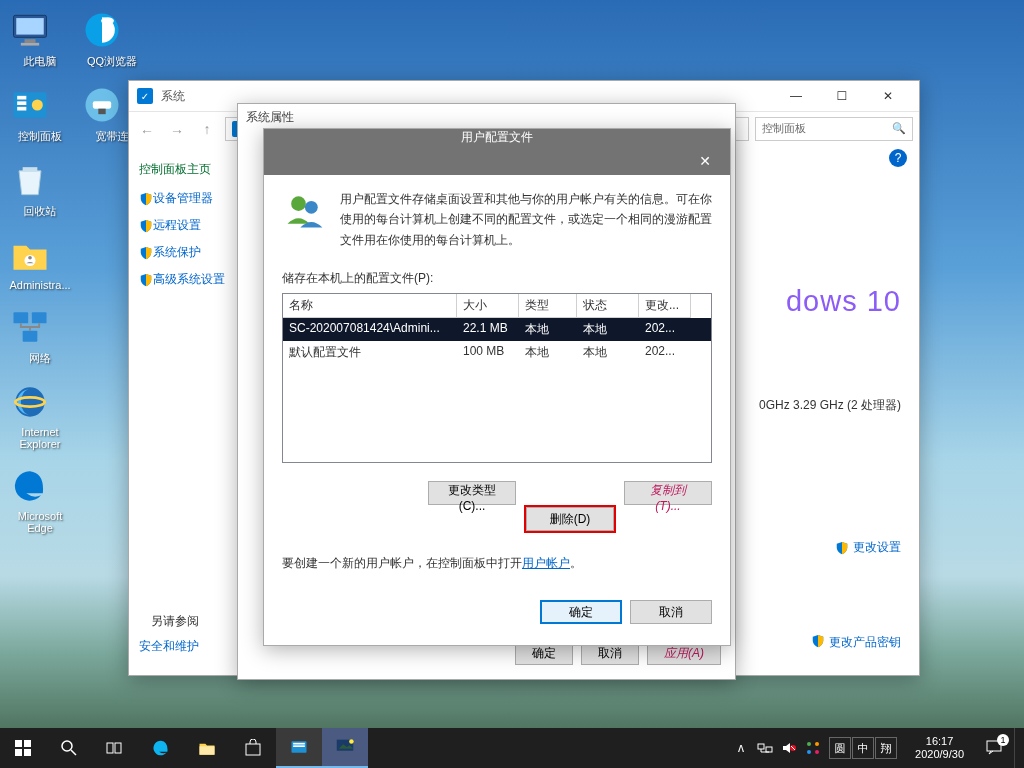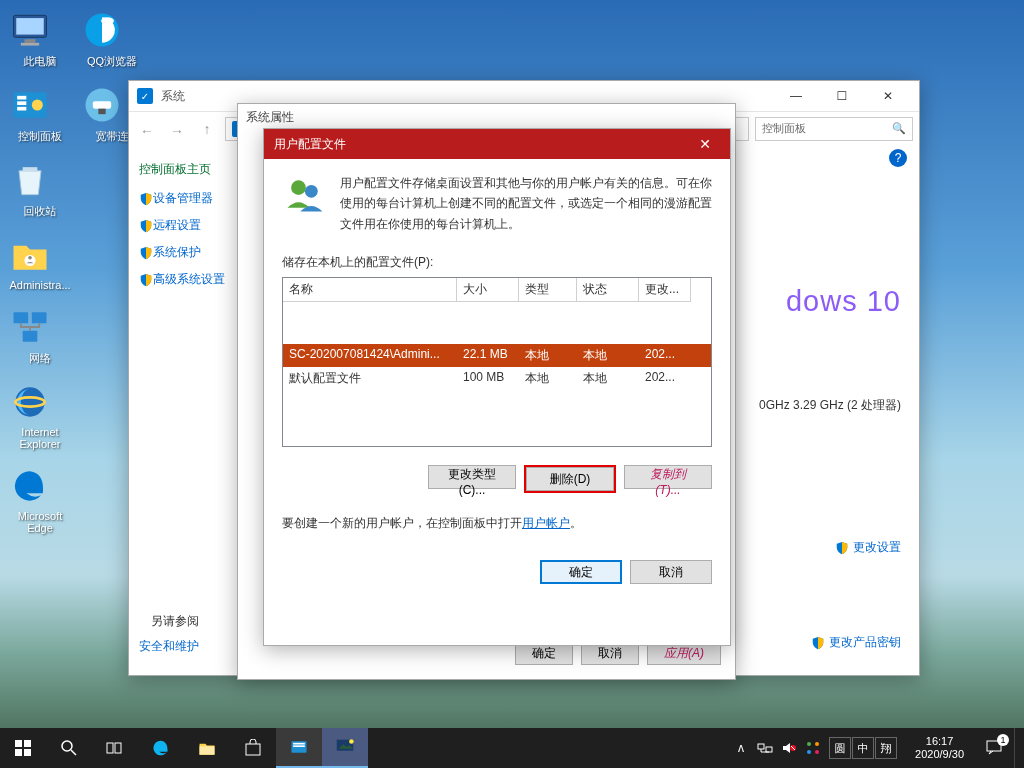--- a/index.html
+++ b/index.html
@@ -31,48 +31,48 @@
 .sys-side .sh { color: #006e2e; margin-bottom: 12px; }
 .sys-side .sl { display: flex; align-items: center; margin-bottom: 10px; color: #0066cc; }
 .sys-side .shield { width: 14px; height: 14px; }
 .sys-side .bottom { position: absolute; bottom: 20px; left: 10px; text-align: right; }
 .sys-side .sa { color: #333; margin-bottom: 8px; }
 .sys-side .link { color: #0066cc; }
 .sys-main { flex: 1; position: relative; }
 .win10-logo { position: absolute; right: 18px; top: 140px; font-size: 29px; font-weight: 300; color: #8b5cf6; letter-spacing: 1px; }
 .sys-spec { position: absolute; right: 18px; top: 252px; font-size: 12px; color: #333; }
 .chg-setting { position: absolute; right: 18px; top: 394px; font-size: 12px; color: #0066cc; display: flex; align-items: center; gap: 4px; }
-.chg-key { position: absolute; right: 18px; bottom: 24px; font-size: 12px; color: #0066cc; display: flex; align-items: center; gap: 4px; }
+.chg-key { position: absolute; right: 18px; bottom: 24px; font-size: 12px; color: #0066cc; display: flex; align-items: flex-start; gap: 4px; }
 
 
 .dlg-props { left: 237px; top: 103px; width: 499px; height: 577px; }
 .dlg-props .titlebar { height: 26px; font-size: 12px; color: #444; padding: 0 8px; display: flex; align-items: center; }
 .dlg-body .btnrow { padding: 8px 14px; display: flex; justify-content: flex-end; gap: 8px; }
 .btn { height: 24px; padding: 0 16px; border: 1px solid #adadad; background: #e1e1e1; font-size: 12px; }
 .btn.default { border: 2px solid #0078d4; background: #e5f1fb; }
 .btn:disabled { color: #be185d; font-style: italic; }
 
 
 .dlg-up { left: 263px; top: 128px; width: 468px; height: 518px; }
-.dlg-up .titlebar { height: 30px; background: #b91c1c; color: #fff; font-size: 12px; padding: 0 10px; display: flex; align-items: center; }
+.dlg-up .titlebar { height: 46px; background: #737373; color: #fff; font-size: 12px; padding: 0 10px; display: flex; align-items: center; flex-direction: column; }
 .dlg-up .titlebar .close { margin-left: auto; width: 30px; height: 30px; display: flex; align-items: center; justify-content: center; cursor: pointer; color:#fff; font-size: 14px;}
 .dlg-up .body { padding: 14px 18px; font-size: 12px; color: #333; }
 .dlg-up .intro { display: flex; gap: 14px; margin-bottom: 20px; }
 .dlg-up .intro .uicon { width: 44px; height: 44px; flex-shrink: 0; }
 .dlg-up .intro p { line-height: 1.7; }
 .dlg-up .list-label { margin-bottom: 6px; }
 .dlg-up .list { border: 1px solid #828790; height: 170px; background: #fff; }
 .dlg-up .list-head { display: grid; grid-template-columns: 174px 62px 58px 62px 52px; font-size: 12px; }
 .dlg-up .list-head div { padding: 3px 6px; border-right: 1px solid #d0d0d0; background: #fff; border-bottom: 1px solid #d0d0d0; }
 .dlg-up .list-row { display: grid; grid-template-columns: 174px 62px 58px 62px 52px; font-size: 12px; }
 .dlg-up .list-row div { padding: 3px 6px; white-space: nowrap; overflow: hidden; text-overflow: ellipsis; }
-.dlg-up .list-row.selected { background: #c2410c; color: #fff; margin-top: 42px; }
+.dlg-up .list-row.selected { background: #0f172a; color: #fff; }
 .dlg-up .btns-mid { display: flex; justify-content: flex-end; gap: 8px; margin-top: 18px; }
 .dlg-up .btns-mid .btn { width: 88px; }
-.dlg-up .highlight-box { border: 2px solid #e20000; padding: 0; }
+.dlg-up .highlight-box { border: 2px solid #e20000; padding: 0; margin-top: 24px; }
 .dlg-up .create { margin-top: 22px; }
 .dlg-up .create a { color: #0066cc; text-decoration: underline; }
 .dlg-up .btns-bot { display: flex; justify-content: flex-end; gap: 8px; margin-top: 28px; }
 .dlg-up .btns-bot .btn { width: 82px; }
 
 
 .taskbar { position: absolute; left: 0; right: 0; bottom: 0; height: 40px; background: #1f1f1f; display: flex; align-items: center; color: #fff; font-size: 11px; }
 .tb-left { display: flex; height: 100%; }
 .tb-btn { width: 46px; height: 40px; display: flex; align-items: center; justify-content: center; }
 .tb-btn.active { background: #3a3a3a; border-bottom: 2px solid #76b9ed; }

